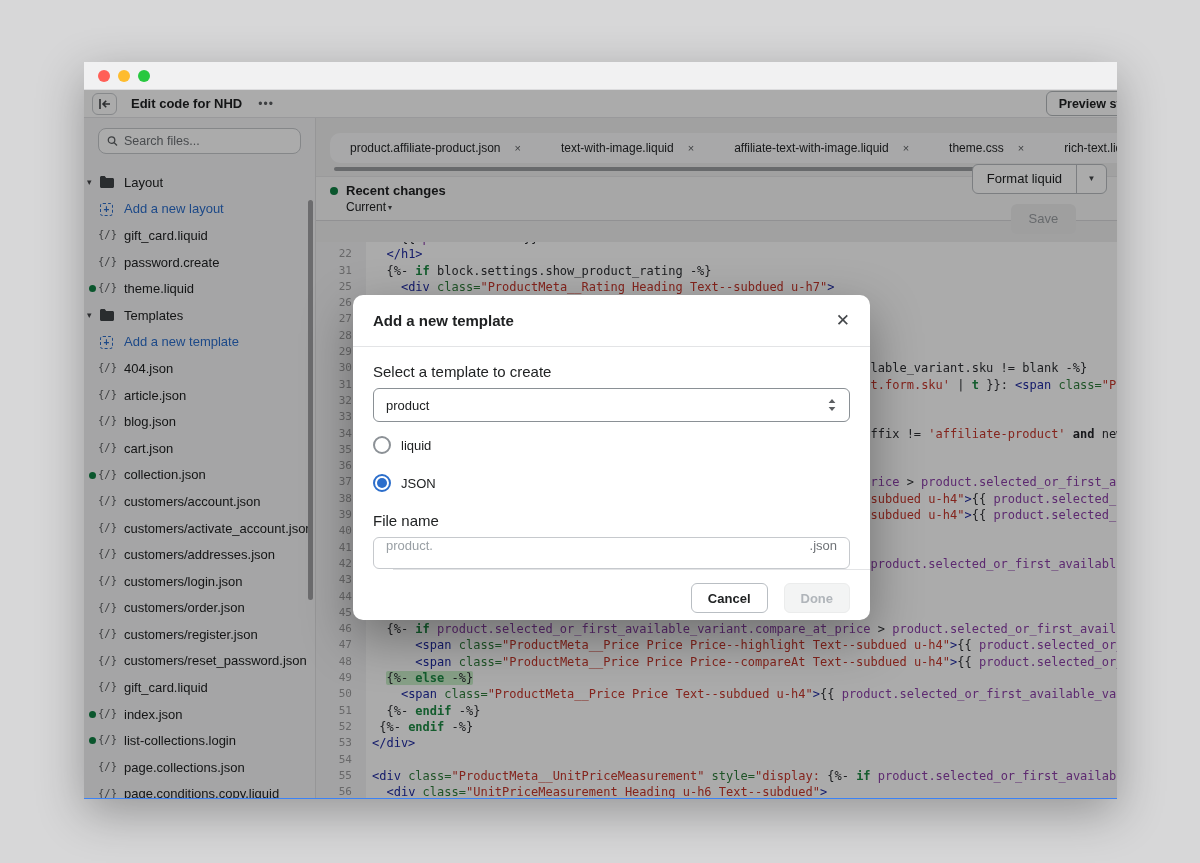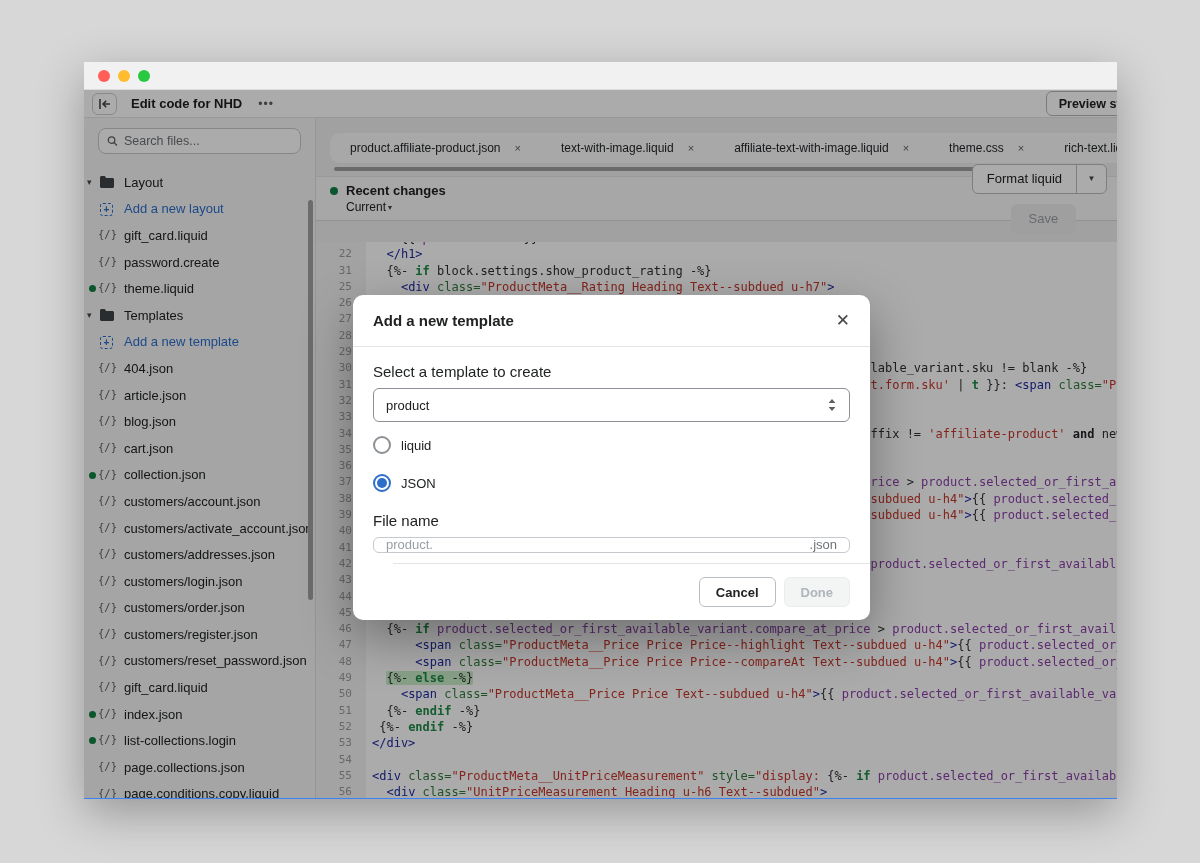--- a/index.html
+++ b/index.html
@@ -103,28 +103,28 @@
   .m-select { height:34px; border:1px solid #8a9095; border-radius:6px; display:flex;
     align-items:center; padding:0 12px; font-size:13px; color:#202223; background:#fff; }
   .stepper { margin-left:auto; display:flex; }
   .radio-row { display:flex; align-items:center; gap:10px; margin-top:12px; font-size:13px;
     color:#202223; height:22px; }
   .radio-row.first { margin-top:16px; }
   .radio { width:18px; height:18px; border-radius:50%; border:2px solid #8c9196; position:relative; }
   .radio.sel { border-color:#2c6ecb; }
   .radio.sel::after { content:''; position:absolute; inset:2px; background:#2c6ecb; border-radius:50%; }
   .m-label2 { margin-top:18px; }
-  .m-inputwrap { height:16px; border:1px solid #c6c9cd; border-radius:6px; display:flex;
-    align-items:flex-end; padding:0 12px; background:#fff; }
+  .m-inputwrap { height:32px; border:1px solid #c6c9cd; border-radius:6px; display:flex;
+    align-items:flex-start; padding:0 12px; background:#fff; }
   .m-inputwrap input { border:none; outline:none; flex:1; font-size:13px; color:#202223;
     font-family:"Liberation Sans",sans-serif; background:transparent; }
   .m-inputwrap input::placeholder { color:#9aa0a5; }
   .m-suffix { color:#6f7377; font-size:13px; }
   .m-foot { height:57px; flex:none; border-top:1px solid #e3e4e6; display:flex;
-    align-items:center; justify-content:flex-end; gap:8px; padding:0 20px;margin-left:40px; }
+    align-items:center; justify-content:flex-end; gap:16px; padding:0 20px;margin-left:40px; }
   .btn-cancel { height:30px; padding:0 16px; border:1px solid #b9bec3; border-radius:6px;
     background:#fff; font-size:13px; font-weight:600; color:#202223; display:flex; align-items:center; }
   .btn-done { height:30px; padding:8px 16px; border:1px solid #ebecec; border-radius:6px;
     background:#f3f4f4; font-size:13px; font-weight:600; color:#b0b5ba; display:flex; align-items:center; }
 </style>
 </head>
 <body>
 
 <div class="stage">
   <div class="window">

